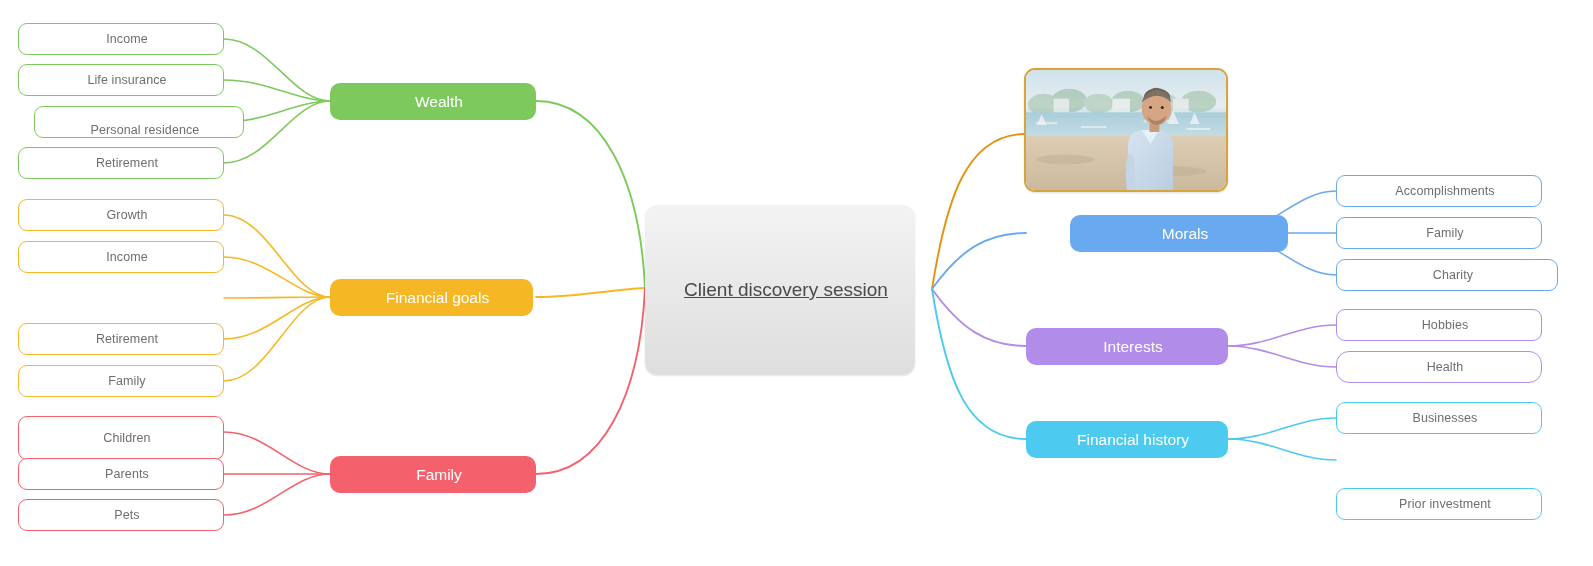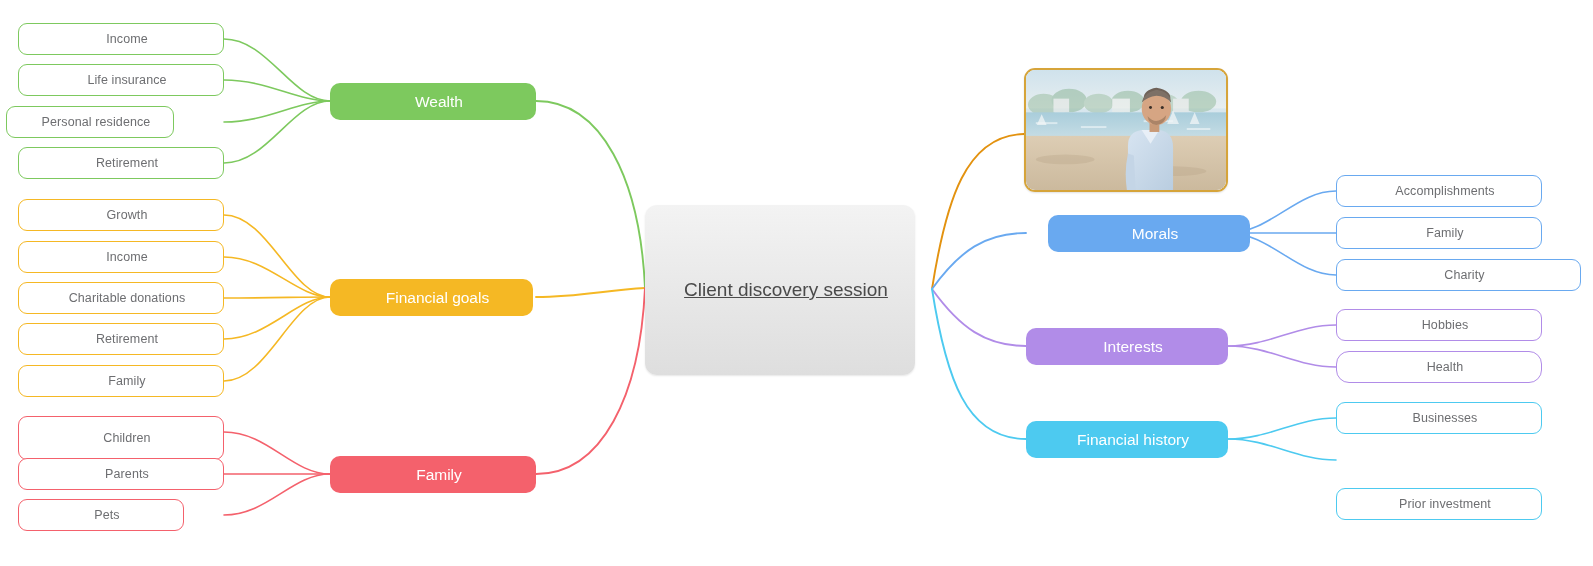--- a/index.html
+++ b/index.html
@@ -127,56 +127,53 @@
       </g>
     </g>
   </svg>
 
   <div class="node leaf" style="left:18px; top:23px; width:206px; height:32px; border-color:#7dc95e;">
     <span>Income</span>
   </div>
   <div class="node leaf" style="left:18px; top:64px; width:206px; height:32px; border-color:#7dc95e;">
     <span>Life insurance</span>
   </div>
-  <div class="node leaf" style="left:6px; top:106px; width:168px; height:32px; border-color:#7dc95e;">
+  <div class="node leaf" style="left:34px; top:106px; width:210px; height:32px; border-color:#7dc95e;align-items:flex-end;">
     <span>Personal residence</span>
   </div>
   <div class="node leaf" style="left:18px; top:147px; width:206px; height:32px; border-color:#7dc95e;">
     <span>Retirement</span>
   </div>
   <div class="node branch" style="left:330px; top:83px; width:206px; height:37px; background:#7dc95e;">
     <span>Wealth</span>
   </div>
 
   <div class="node leaf" style="left:18px; top:199px; width:206px; height:32px; border-color:#f5b824;">
     <span>Growth</span>
   </div>
   <div class="node leaf" style="left:18px; top:241px; width:206px; height:32px; border-color:#f5b824;">
     <span>Income</span>
   </div>
-  <div class="node leaf" style="left:18px; top:282px; width:206px; height:32px; border-color:#f5b824;">
-    <span>Charitable donations</span>
-  </div>
   <div class="node leaf" style="left:18px; top:323px; width:206px; height:32px; border-color:#f5b824;">
     <span>Retirement</span>
   </div>
   <div class="node leaf" style="left:18px; top:365px; width:206px; height:32px; border-color:#f5b824;">
     <span>Family</span>
   </div>
   <div class="node branch" style="left:330px; top:279px; width:203px; height:37px; background:#f5b824;">
     <span>Financial goals</span>
   </div>
 
   <div class="node leaf" style="left:18px; top:416px; width:206px; height:44px; border-color:#f4616c;">
     <span>Children</span>
   </div>
   <div class="node leaf" style="left:18px; top:458px; width:206px; height:32px; border-color:#f4616c;">
     <span>Parents</span>
   </div>
-  <div class="node leaf" style="left:18px; top:499px; width:166px; height:32px; border-color:#f4616c;">
+  <div class="node leaf" style="left:18px; top:499px; width:206px; height:32px; border-color:#f4616c;">
     <span>Pets</span>
   </div>
   <div class="node branch" style="left:330px; top:456px; width:206px; height:37px; background:#f4616c;">
     <span>Family</span>
   </div>
 
   <div class="node" id="root-node" style="left:645px; top:205px; width:270px; height:170px;">
     <span>Client discovery session</span>
   </div>
 
@@ -238,30 +235,30 @@
         <ellipse cx="133" cy="40" rx="15" ry="17" fill="#d6a583"></ellipse>
         <path d="M120,30 Q133,20 147,31 Q149,22 133,19 Q120,21 120,30 Z" fill="#6f6258"></path>
         <path d="M118,34 Q120,24 133,21 Q147,23 148,34 Q142,27 133,27 Q124,28 118,34 Z" fill="#7d7066"></path>
         <path d="M124,48 Q133,58 143,47 Q142,56 133,57 Q125,56 124,48 Z" fill="#9c7a5e" opacity="0.75"></path>
         <circle cx="139" cy="39" r="1.6" fill="#3a2f28"></circle>
         <circle cx="127" cy="39" r="1.5" fill="#3a2f28"></circle>
       </g>
     </svg>
   </div>
 
-  <div class="node branch" style="left:1048px; top:215px; width:202px; height:37px; background:#69a9f0;">
+  <div class="node branch" style="left:1070px; top:215px; width:218px; height:37px; background:#69a9f0;">
     <span>Morals</span>
   </div>
   <div class="node leaf" style="left:1336px; top:175px; width:206px; height:32px; border-color:#69a9f0;">
     <span>Accomplishments</span>
   </div>
   <div class="node leaf" style="left:1336px; top:217px; width:206px; height:32px; border-color:#69a9f0;">
     <span>Family</span>
   </div>
-  <div class="node leaf" style="left:1336px; top:259px; width:245px; height:32px; border-color:#69a9f0;">
+  <div class="node leaf" style="left:1336px; top:259px; width:222px; height:32px; border-color:#69a9f0;">
     <span>Charity</span>
   </div>
 
   <div class="node branch" style="left:1026px; top:328px; width:202px; height:37px; background:#b18ce8;">
     <span>Interests</span>
   </div>
   <div class="node leaf" style="left:1336px; top:309px; width:206px; height:32px; border-color:#b18ce8;">
     <span>Hobbies</span>
   </div>
   <div class="node leaf" style="left:1336px; top:351px; width:206px; height:32px; border-color:#b18ce8;border-radius:13px;">

